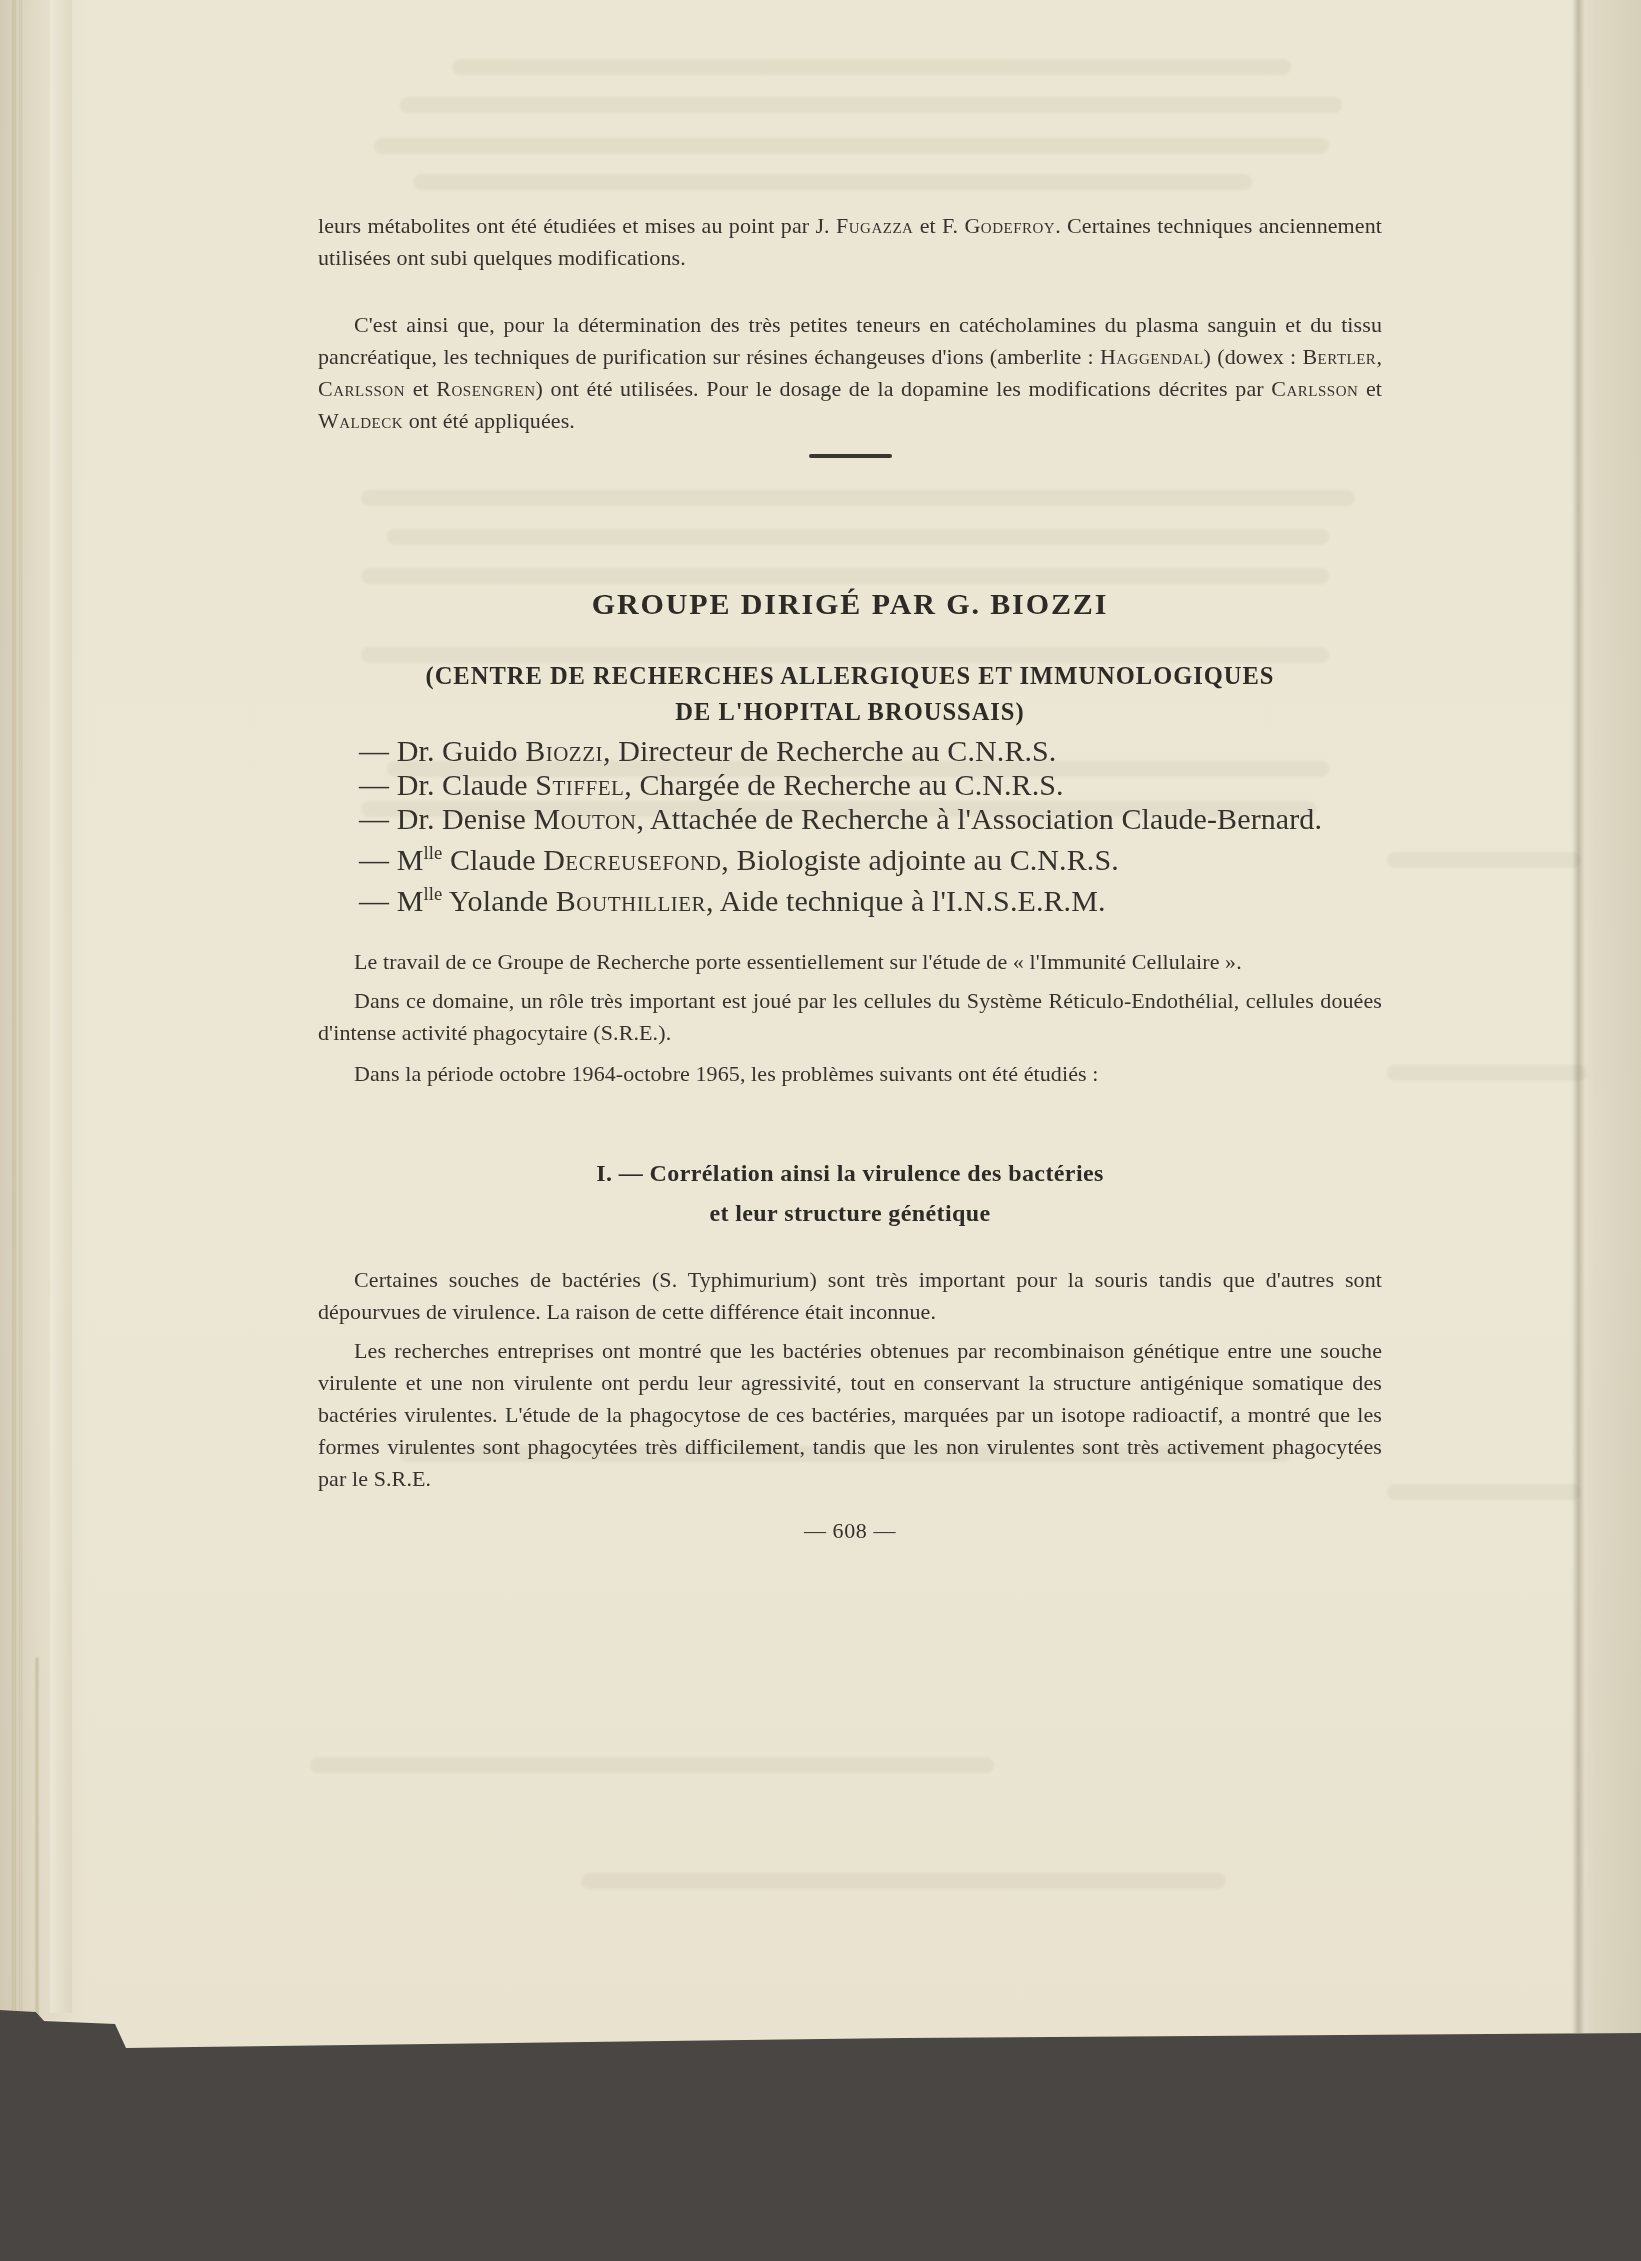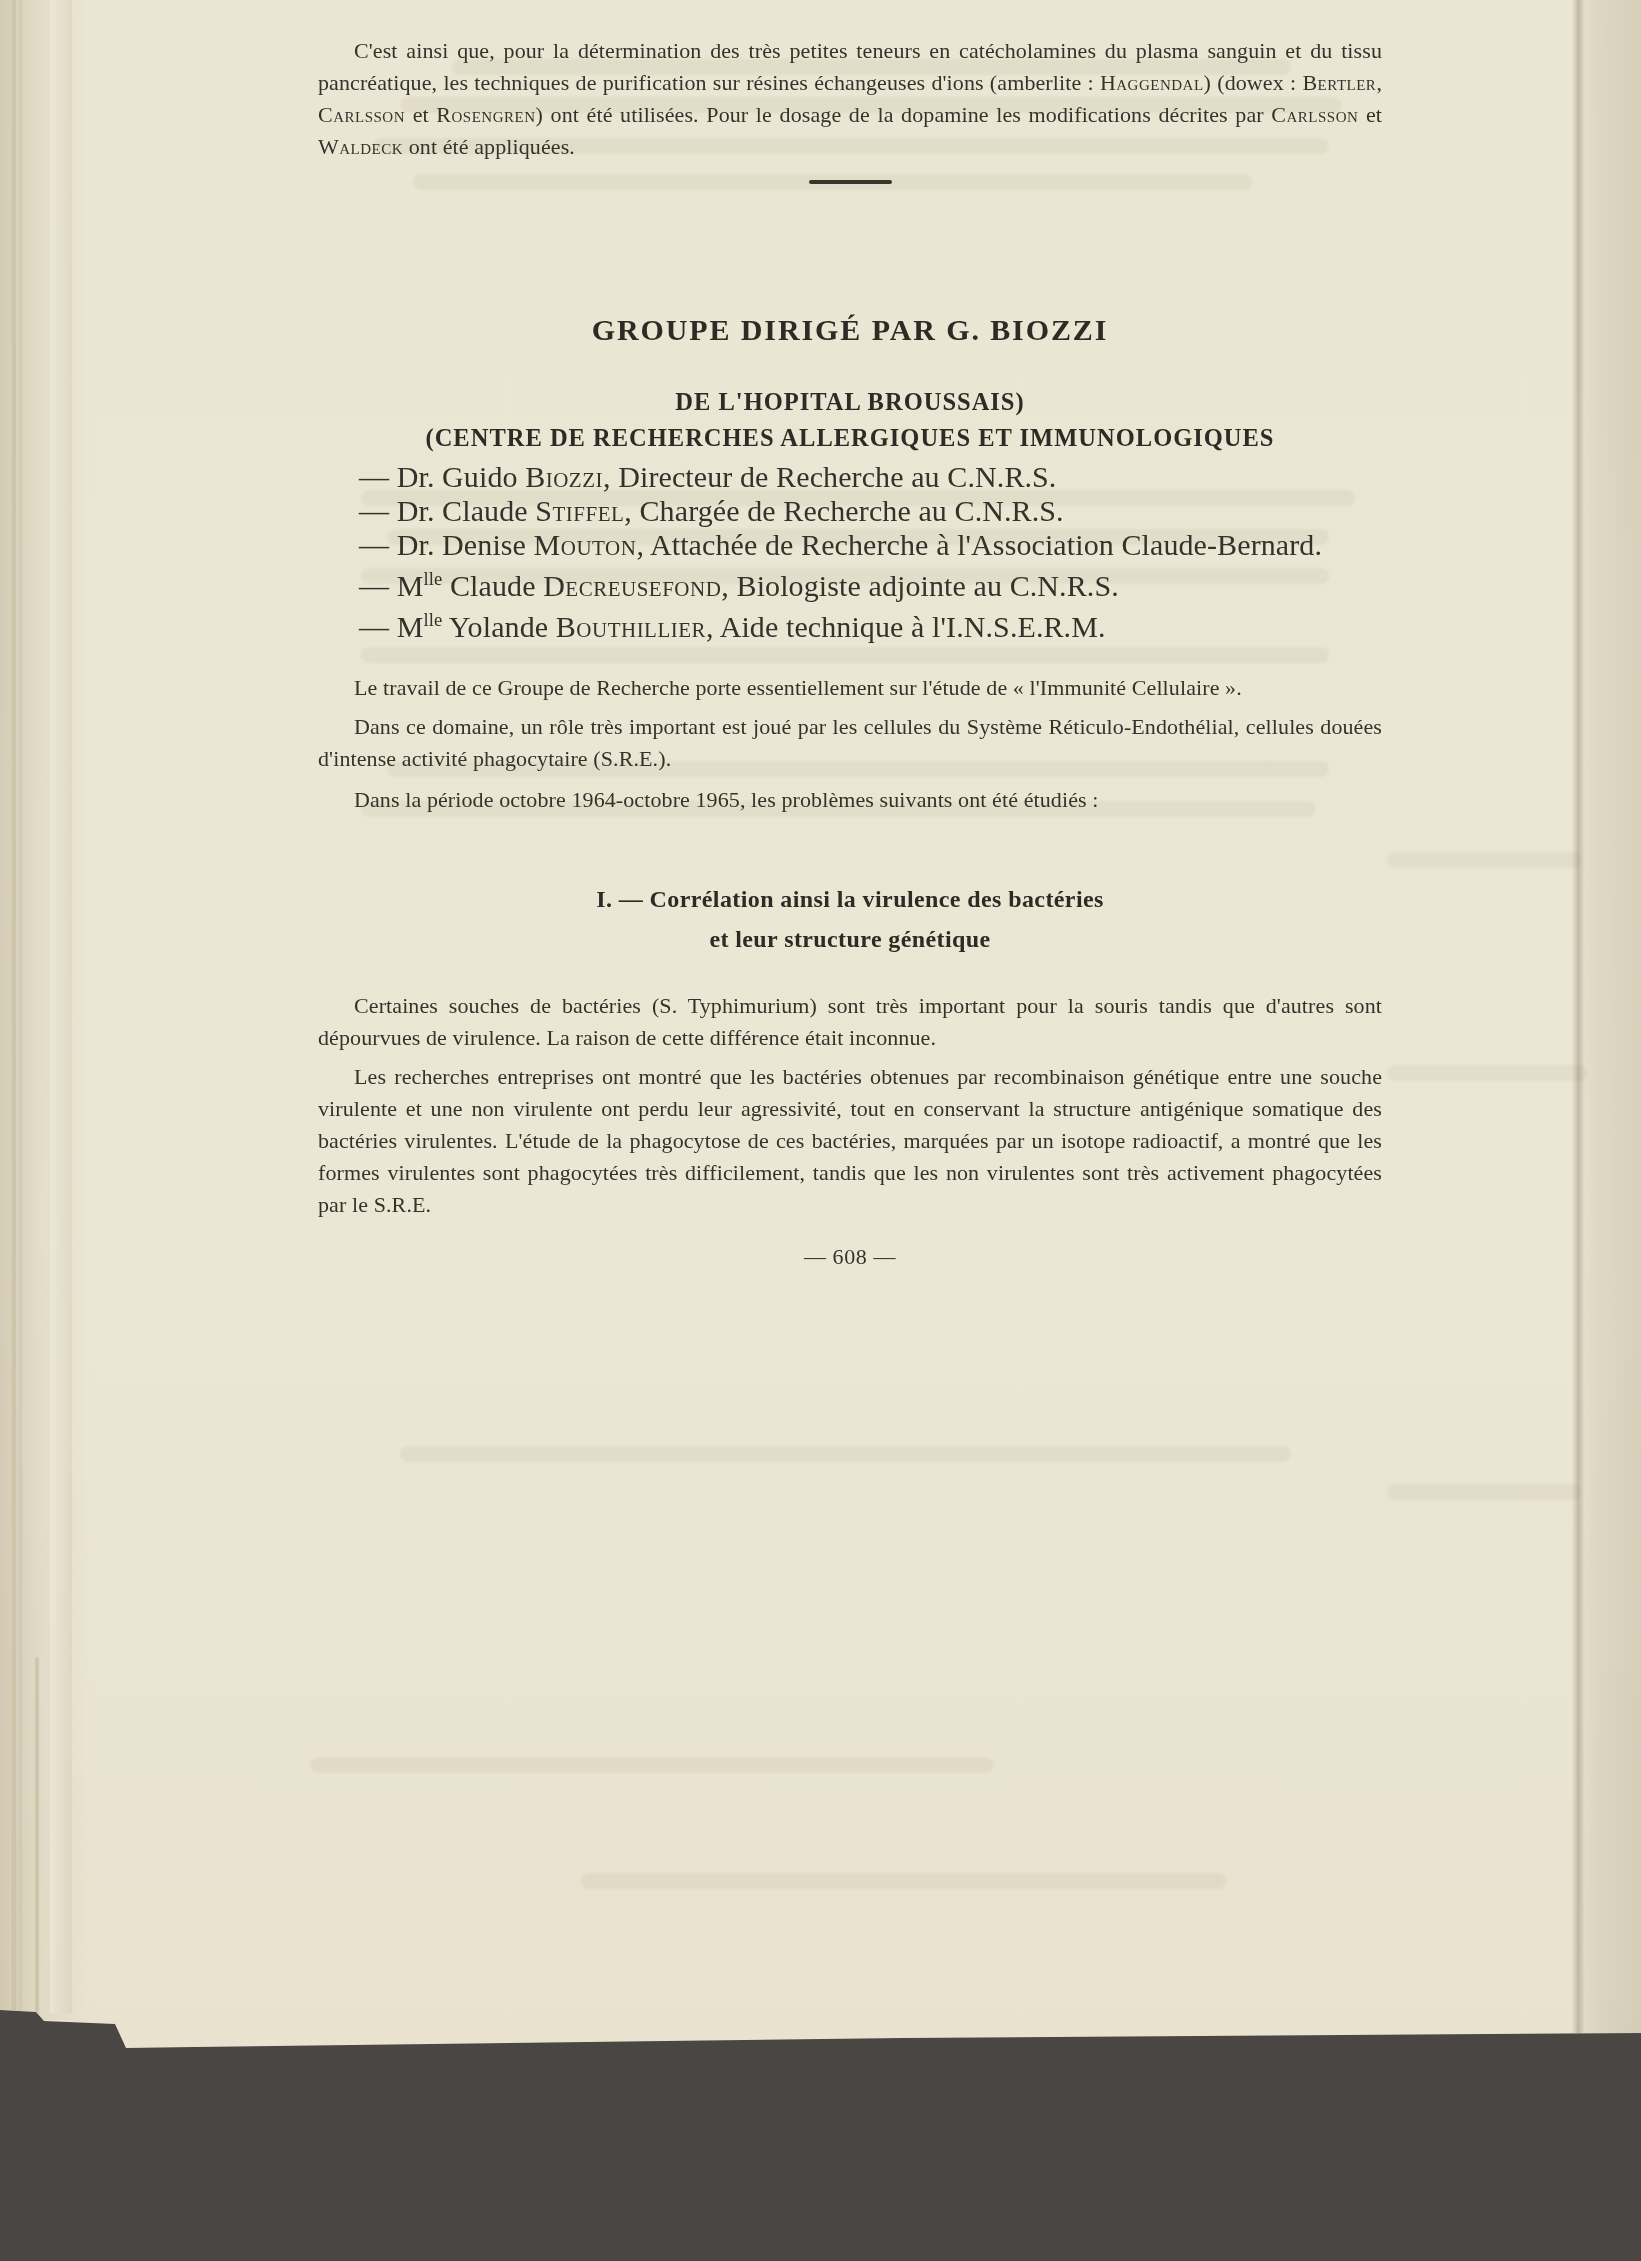--- a/index.html
+++ b/index.html
@@ -168,30 +168,31 @@
   <div class="gutter-left"></div>
   <div class="edge-line a"></div>
   <div class="edge-line b"></div>
   <div class="edge-line c"></div>
   <div class="fold-highlight"></div>
   <div class="crease-right"></div>
   <div class="shade-right"></div>
 
   <div class="content">
 
+    <p class="body-par" style="margin-top:210px;"><span>leurs métabolites ont été étudiées et mises au point par J. </span><span class="seg-sc">Fugazza</span><span> et F. </span><span class="seg-sc">Godefroy</span><span>. Certaines techniques anciennement utilisées ont subi quelques modifications.</span></p>
 
     <p class="body-par indent" style="margin-top:35px;"><span>C'est ainsi que, pour la détermination des très petites teneurs en catécholamines du plasma sanguin et du tissu pancréatique, les techniques de purification sur résines échangeuses d'ions (amberlite : </span><span class="seg-sc">Haggendal</span><span>) (dowex : </span><span class="seg-sc">Bertler</span><span>, </span><span class="seg-sc">Carlsson</span><span> et </span><span class="seg-sc">Rosengren</span><span>) ont été utilisées. Pour le dosage de la dopamine les modifications décrites par </span><span class="seg-sc">Carlsson</span><span> et </span><span class="seg-sc">Waldeck</span><span> ont été appliquées.</span></p>
 
     <div class="divider"></div>
 
     <div class="group-title">GROUPE DIRIGÉ PAR G. BIOZZI</div>
 
     <div class="group-subtitle">
+      <div>(CENTRE DE RECHERCHES ALLERGIQUES ET IMMUNOLOGIQUES</div>
       <div>DE L'HOPITAL BROUSSAIS)</div>
-      <div>(CENTRE DE RECHERCHES ALLERGIQUES ET IMMUNOLOGIQUES</div>
     </div>
 
 
     <div class="members">
       <div class="member"><span>— Dr. Guido </span><span class="seg-sc">Biozzi</span><span>, Directeur de Recherche au C.N.R.S.</span></div>
       <div class="member"><span>— Dr. Claude </span><span class="seg-sc">Stiffel</span><span>, Chargée de Recherche au C.N.R.S.</span></div>
       <div class="member"><span>— Dr. Denise </span><span class="seg-sc">Mouton</span><span>, Attachée de Recherche à l'Association Claude-Bernard.</span></div>
       <div class="member"><span>— M</span><span class="seg-sup">lle</span><span> Claude </span><span class="seg-sc">Decreusefond</span><span>, Biologiste adjointe au C.N.R.S.</span></div>
       <div class="member"><span>— M</span><span class="seg-sup">lle</span><span> Yolande </span><span class="seg-sc">Bouthillier</span><span>, Aide technique à l'I.N.S.E.R.M.</span></div>
     </div>

